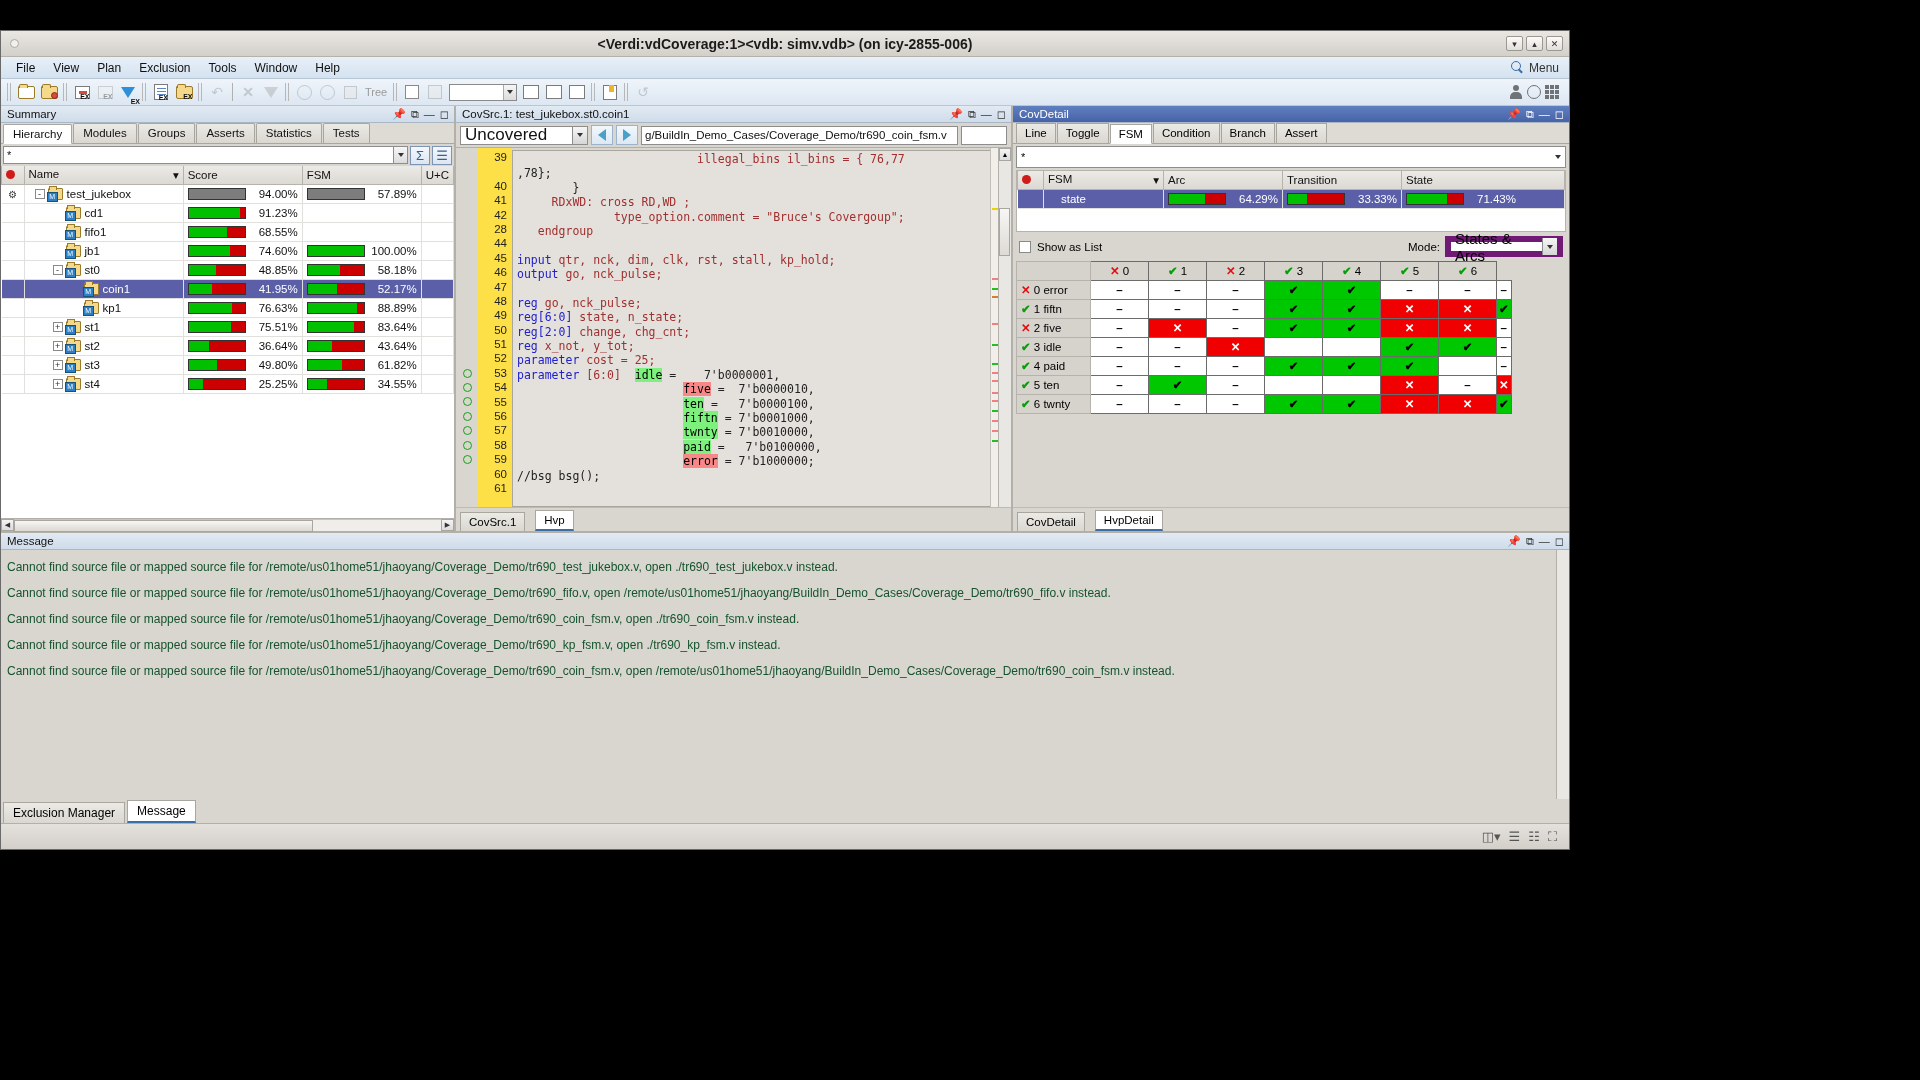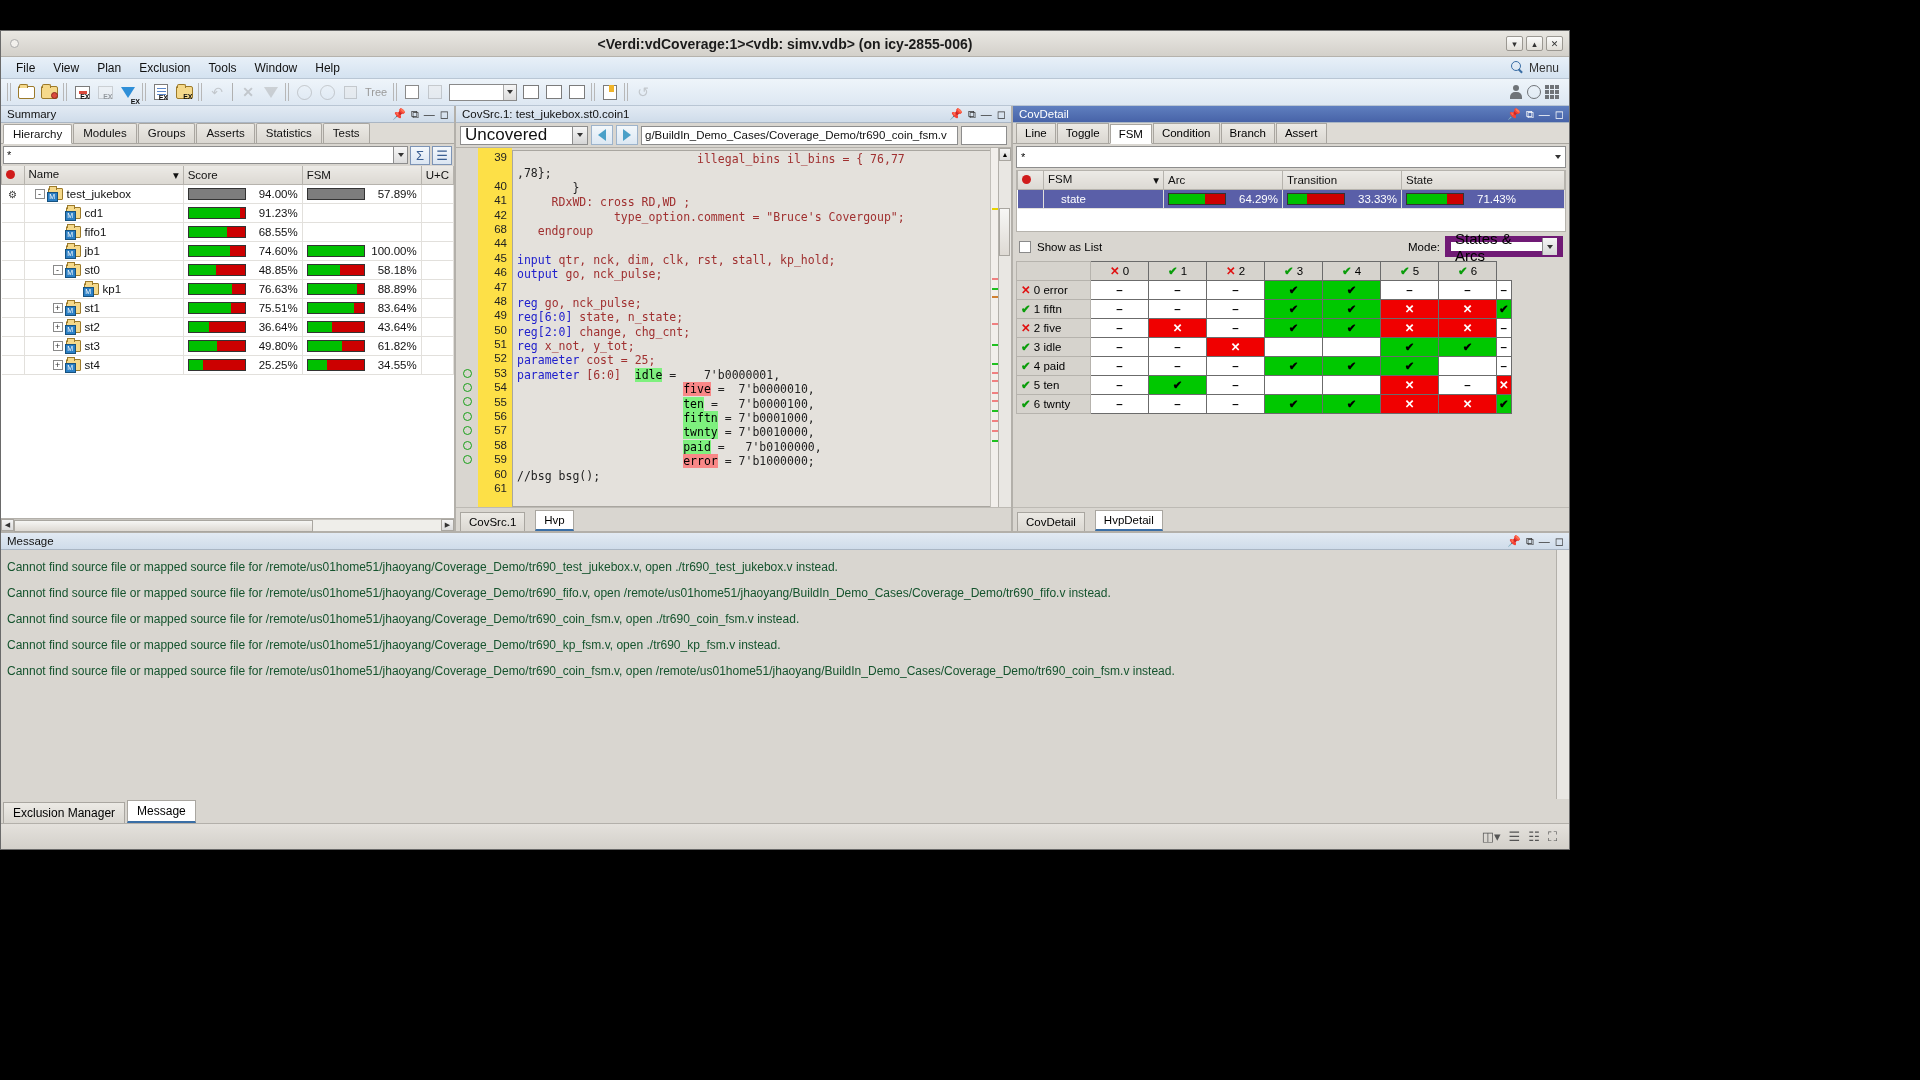--- a/index.html
+++ b/index.html
@@ -523,20 +523,27 @@
                   <td><span class="bar"><i style="width:100%"></i></span><span class="pct">100.00%</span></td>
                   <td></td>
                 </tr>
                 <tr>
                   <td class="colstar"></td>
                   <td><span style="display:inline-block;width:24px"></span><span class="expander">-</span><span class="mfolder"></span><span>st0</span></td>
                   <td><span class="bar"><i style="width:48.85%"></i></span><span class="pct">48.85%</span></td>
                   <td><span class="bar"><i style="width:58.18%"></i></span><span class="pct">58.18%</span></td>
                   <td></td>
                 </tr>
+                <tr class="selrow">
+                  <td class="colstar"></td>
+                  <td><span style="display:inline-block;width:42px"></span><span style="display:inline-block;width:13px"></span><span class="mfolder"></span><span>coin1</span></td>
+                  <td><span class="bar"><i style="width:41.95%"></i></span><span class="pct">41.95%</span></td>
+                  <td><span class="bar"><i style="width:52.17%"></i></span><span class="pct">52.17%</span></td>
+                  <td></td>
+                </tr>
                 <tr>
                   <td class="colstar"></td>
                   <td><span style="display:inline-block;width:42px"></span><span style="display:inline-block;width:13px"></span><span class="mfolder"></span><span>kp1</span></td>
                   <td><span class="bar"><i style="width:76.63%"></i></span><span class="pct">76.63%</span></td>
                   <td><span class="bar"><i style="width:88.89%"></i></span><span class="pct">88.89%</span></td>
                   <td></td>
                 </tr>
                 <tr>
                   <td class="colstar"></td>
                   <td><span style="display:inline-block;width:24px"></span><span class="expander">+</span><span class="mfolder"></span><span>st1</span></td>
@@ -643,21 +650,21 @@
               </div>
               <div class="covmark"></div>
               <div class="covmark"></div>
             </div>
           <div class="gutter-num" id="gutter-num">
               <div>39</div>
               <div></div>
               <div>40</div>
               <div>41</div>
               <div>42</div>
-              <div>68</div>
+              <div>28</div>
               <div>44</div>
               <div>45</div>
               <div>46</div>
               <div>47</div>
               <div>48</div>
               <div>49</div>
               <div>50</div>
               <div>51</div>
               <div>52</div>
               <div>53</div>

